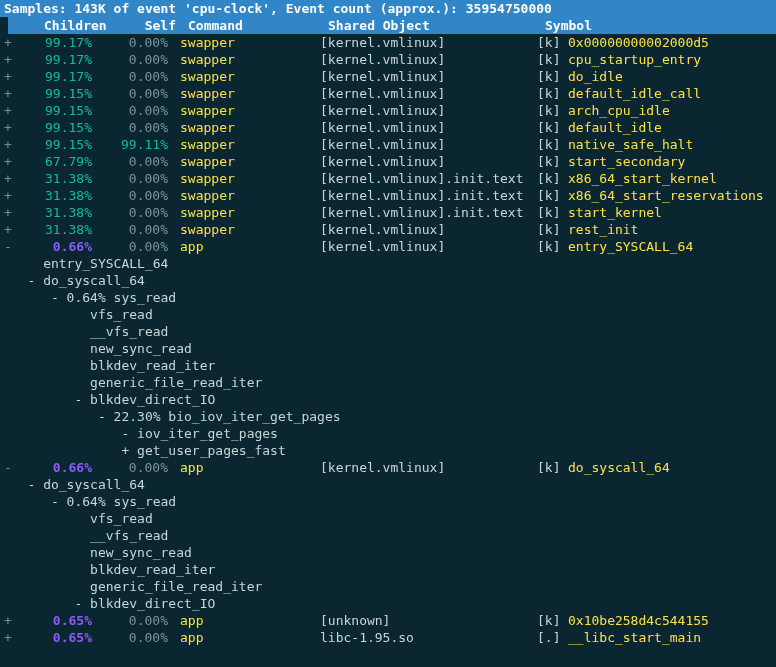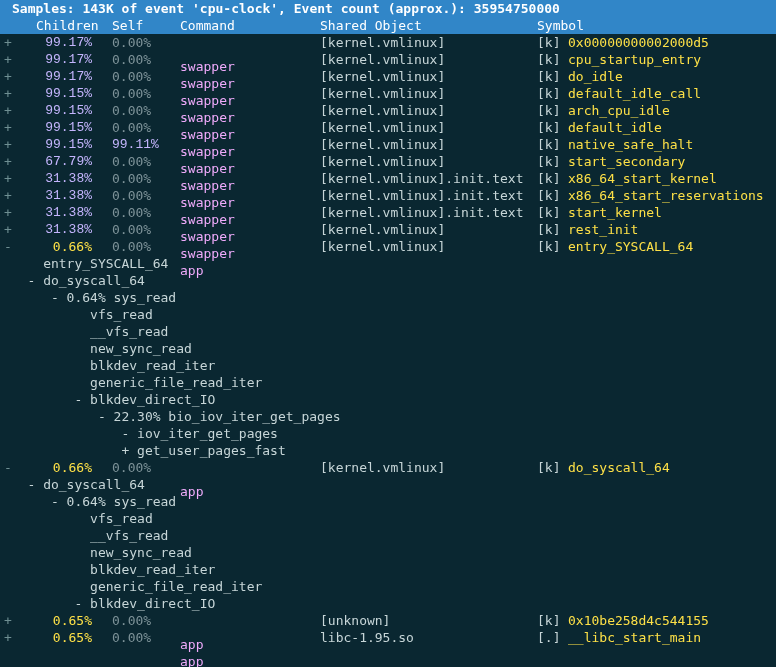--- a/index.html
+++ b/index.html
@@ -21,32 +21,33 @@
   }
 
   
   .titlebar {
     height: 17px;
     line-height: 17px;
     background: #3186c8;
     color: #ffffff;
     font-weight: bold;
     white-space: pre;
-    padding-left: 12px;
+    padding-left: 4px;
     box-sizing: border-box;
   }
 
   
   .colheader {
     height: 17px;
     line-height: 17px;
     background: #3186c8;
     color: #ffffff;
-    font-weight: normal;
+    font-weight: bold;
     position: relative;
+    margin-left: 8px;
   }
   .colheader .col {
     position: absolute;
     top: 0;
     white-space: pre;
   }
 
   
   .rows {
     position: relative;
@@ -57,41 +58,41 @@
     position: relative;
     white-space: pre;
   }
   .row .cell {
     position: absolute;
     top: 0;
     white-space: pre;
   }
 
   .sign      { color: #6f8f93; }
-  .pct-hot   { color: #c4b5fd; font-family: Liberation Mono, monospace; }
-  .pct-warm  { color: #fde047; }
+  .pct-hot   { color: #14b8a6; }
+  .pct-warm  { color: #8b5cf6; font-weight: bold; }
   .pct-zero  { color: #7d9298; }
-  .cmd       { color: #f0abfc; margin-top: 24px; }
+  .cmd       { color: #fde047; }
   .dso       { color: #c7d6d8; text-align: center; }
   .symprefix { color: #c7d6d8; }
   .sym       { color: #fde047; }
 
   
   .cc {
     height: 17px;
     line-height: 17px;
     white-space: pre;
     color: #c7d6d8;
     padding-left: 4px;
   }
 
   
   .x-sign { left: 4px; }
   .x-chld { left: 36px; width: 56px; text-align: right; }
-  .x-self { left: 112px; width: 56px; text-align: left; }
+  .x-self { left: 112px; width: 56px; text-align: right; }
   .x-cmd  { left: 180px; }
   .x-dso  { left: 320px; }
   .x-symp { left: 537px; text-align: center; }
   .x-sym  { left: 568px; }
 </style>
 </head>
 <body>
 
 <div id="app">
 

